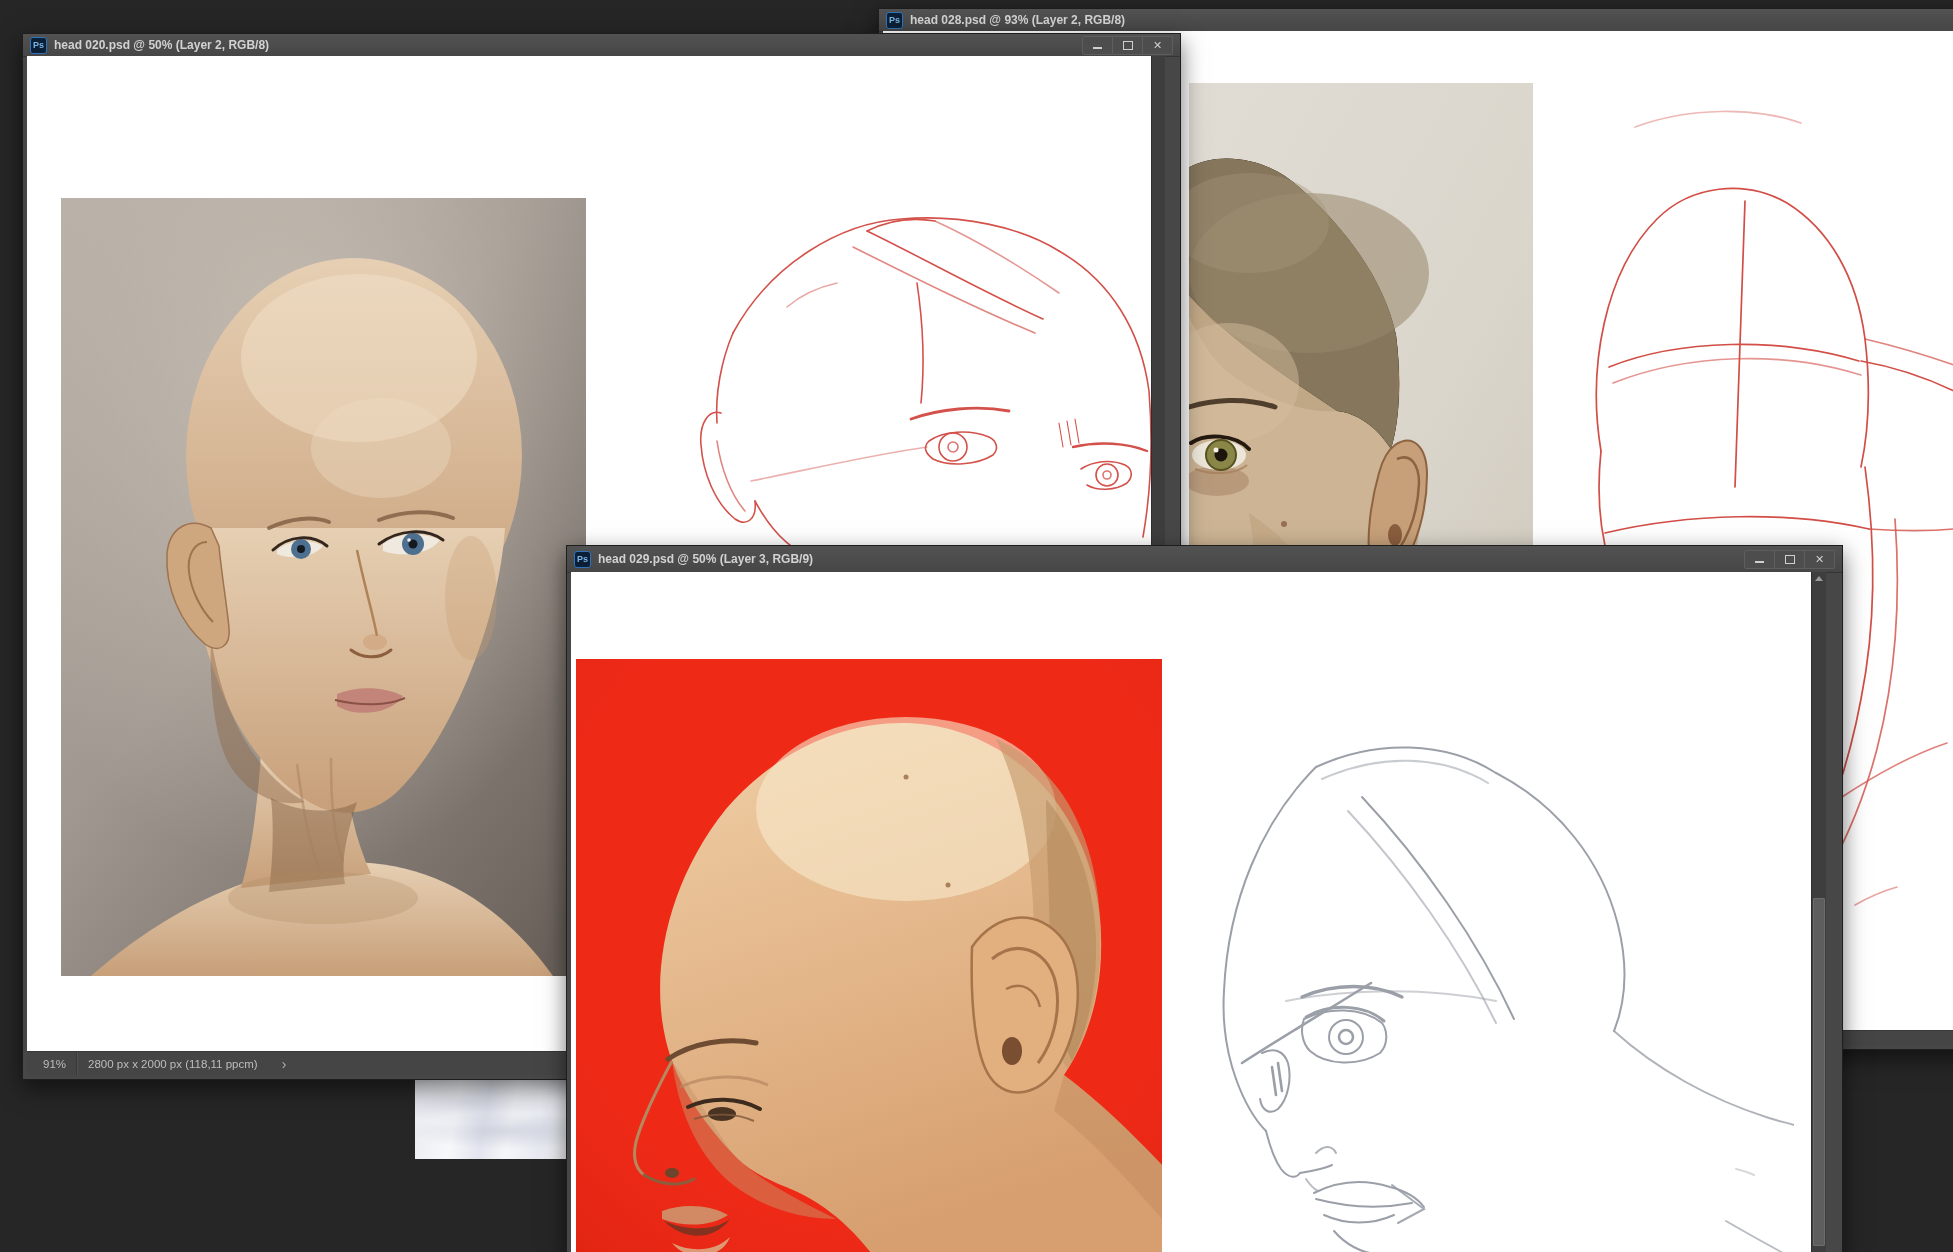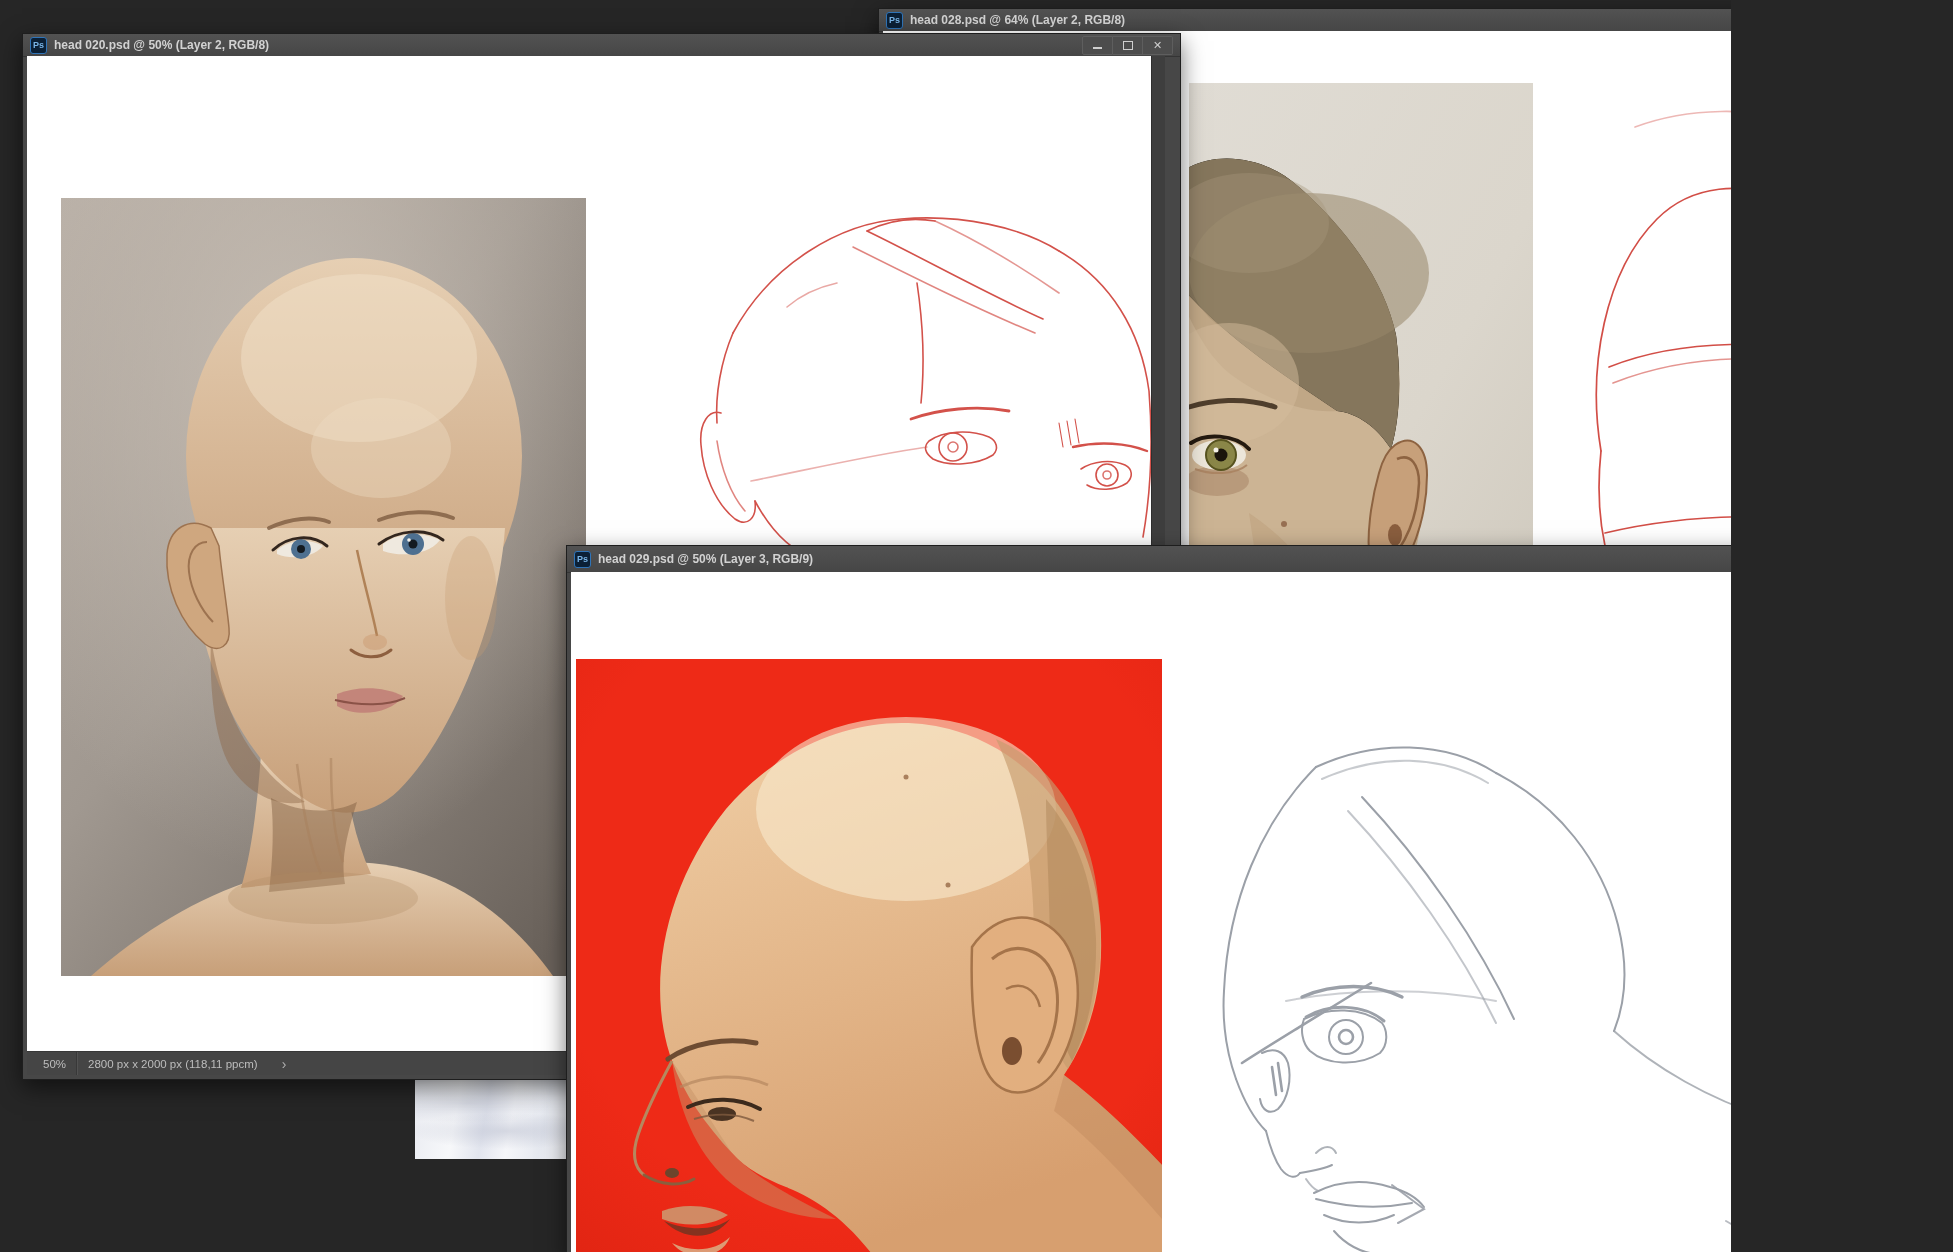--- a/index.html
+++ b/index.html
@@ -1,16 +1,16 @@
 <!DOCTYPE html>
 <html><head>
 <meta charset="utf-8">
 <style>
   html,body{margin:0;padding:0;background:#262626;}
-  #stage{position:relative;width:1731px;height:1252px;overflow:hidden;background:#262626;
+  #stage{position:relative;width:1953px;height:1252px;overflow:hidden;background:#262626;
          font-family:"Liberation Sans","DejaVu Sans",sans-serif;}
   .window{position:absolute;background:#474747;border:1px solid #1e1e1e;
           box-shadow:0 8px 22px rgba(0,0,0,.55);box-sizing:border-box;}
   .titlebar{position:absolute;left:0;top:0;right:0;display:flex;align-items:center;
             background:linear-gradient(#525252,#464646);border-bottom:1px solid #353535;
             color:#d2d2d2;font-size:12px;font-weight:bold;white-space:nowrap;}
   .ps-icon{display:inline-block;width:15px;height:15px;margin:0 7px 0 7px;background:#0b2036;
            border:1px solid #2f74b8;border-radius:3px;color:#79b4e6;font-size:9px;font-weight:bold;
            line-height:15px;text-align:center;flex:0 0 auto;}
   .title-text{overflow:hidden;text-overflow:clip;}
@@ -43,21 +43,21 @@
 </head>
 <body>
 
 <div id="stage">
 
   <div class="fragment"></div>
 
   <div class="window" style="left:878px;top:8px;width:1205px;height:1042px;z-index:2;">
     <div class="titlebar" style="height:22px;">
       <span class="ps-icon">Ps</span>
-      <span class="title-text">head 028.psd @ 64% (Layer 2, RGB/8)</span>
+      <span class="title-text">head 028.psd @ 93% (Layer 2, RGB/8)</span>
 
     </div>
     <div class="canvas" style="left:4px;top:22px;width:1197px;height:1002px;">
 
       <svg style="position:absolute;left:306px;top:52px;" width="344" height="620" viewBox="0 0 344 620">
         <defs>
           <linearGradient id="p2bg" x1="0" y1="0" x2="1" y2="1">
             <stop offset="0" stop-color="#e0dcd4"></stop>
               <stop offset="0.6" stop-color="#dbd6cc"></stop>
               <stop offset="1" stop-color="#cfc9bd"></stop>
@@ -215,21 +215,21 @@
           <path d="M384,268 L388,292" stroke-width="1.1"></path>
           <path d="M60,330 C120,318 180,304 236,296" opacity="0.45"></path>
           <path d="M298,396 C310,404 326,406 340,400"></path>
           <path d="M96,156 C110,144 128,136 146,132" opacity="0.5"></path>
         </g>
       </svg>
 
       <div class="vscroll" style="right:0;top:0;bottom:0;width:13px;"></div>
     </div>
     <div class="statusbar" style="left:4px;right:4px;bottom:4px;height:23px;">
-      <span class="zoomcell">50%</span>
+      <span class="zoomcell">91%</span>
       <span class="sep"></span>
       <span class="dims">2800 px x 2000 px (118,11 ppcm)</span>
       <span class="chev">›</span>
     </div>
   </div>
 
   <div class="window" style="left:566px;top:545px;width:1277px;height:712px;z-index:4;">
     <div class="titlebar" style="height:26px;">
       <span class="ps-icon">Ps</span>
       <span class="title-text">head 029.psd @ 50% (Layer 3, RGB/9)</span>

